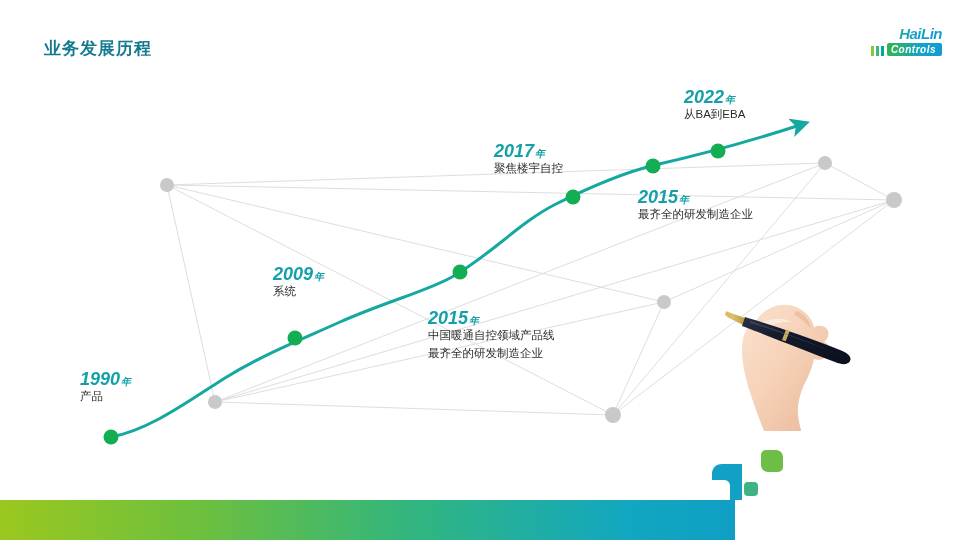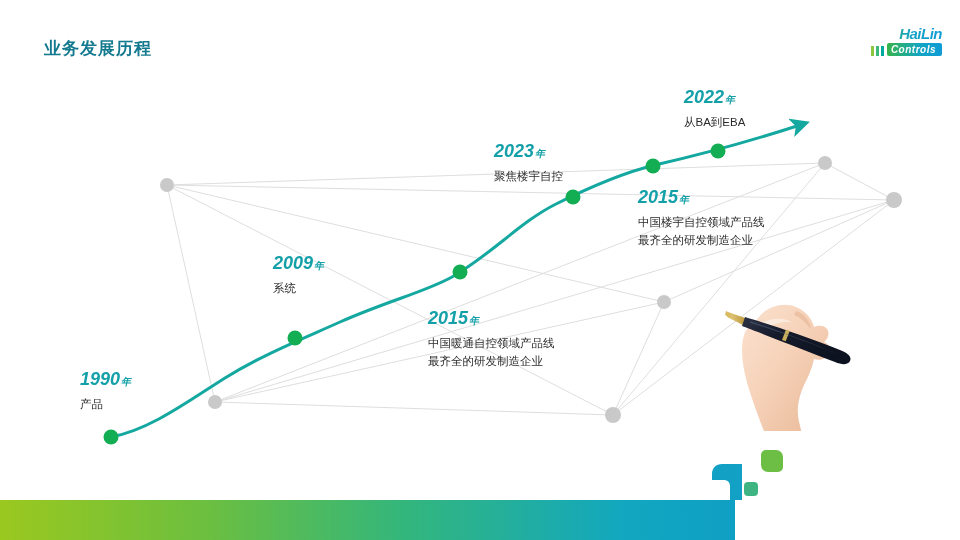--- a/index.html
+++ b/index.html
@@ -38,21 +38,21 @@
   #stage{position:absolute;left:0;top:0;width:960px;height:540px;}
   #netsvg,#cursvg{position:absolute;left:0;top:0;width:960px;height:540px;}
 
   
   .milestone{position:absolute;}
   .m-year{
     font-size:18px;font-weight:bold;color:#14a0a8;line-height:1;white-space:nowrap;font-style:italic;
   }
   .m-year .suffix{font-size:10px;font-weight:bold;margin-left:1px;}
   .m-desc{
-    margin-top:8px;font-size:11.5px;color:#2b2b2b;line-height:1.55;white-space:nowrap;
+    margin-top:0;font-size:11.5px;color:#2b2b2b;line-height:1.55;white-space:nowrap;
   }
 
   
   #hand{position:absolute;left:700px;top:281px;width:186px;height:150px;}
 
   
   #bottom-bar{
     position:absolute;left:0;bottom:0;width:735px;height:40px;
     background:linear-gradient(90deg,#9ac81f 0%,#6cbf3f 28%,#33b67c 55%,#12a7c0 85%,#0f9fc4 100%);
   }
@@ -127,43 +127,42 @@
         </g>
     </svg>
 
     <div id="milestone-layer">
         <div class="milestone" style="left: 80px; top: 370px;">
           <div class="m-year"><span>1990</span><span class="suffix">年</span></div>
           <div class="m-desc">
             <div>产品</div>
           </div>
         </div>
-        <div class="milestone" style="left: 273px; top: 254px;">
+        <div class="milestone" style="left: 273px; top: 265px;">
           <div class="m-year"><span>2009</span><span class="suffix">年</span></div>
           <div class="m-desc">
             <div>系统</div>
           </div>
         </div>
         <div class="milestone" style="left: 428px; top: 309px;">
           <div class="m-year"><span>2015</span><span class="suffix">年</span></div>
           <div class="m-desc">
             <div>中国暖通自控领域产品线</div>
             <div>最齐全的研发制造企业</div>
           </div>
         </div>
         <div class="milestone" style="left: 494px; top: 142px;">
-          <div class="m-year"><span>2023</span><span class="suffix">年</span></div>
+          <div class="m-year"><span>2017</span><span class="suffix">年</span></div>
           <div class="m-desc">
             <div>聚焦楼宇自控</div>
           </div>
         </div>
         <div class="milestone" style="left: 638px; top: 188px;">
           <div class="m-year"><span>2015</span><span class="suffix">年</span></div>
           <div class="m-desc">
-            <div>中国楼宇自控领域产品线</div>
             <div>最齐全的研发制造企业</div>
           </div>
         </div>
         <div class="milestone" style="left: 684px; top: 88px;">
           <div class="m-year"><span>2022</span><span class="suffix">年</span></div>
           <div class="m-desc">
             <div>从BA到EBA</div>
           </div>
         </div>
       </div>

